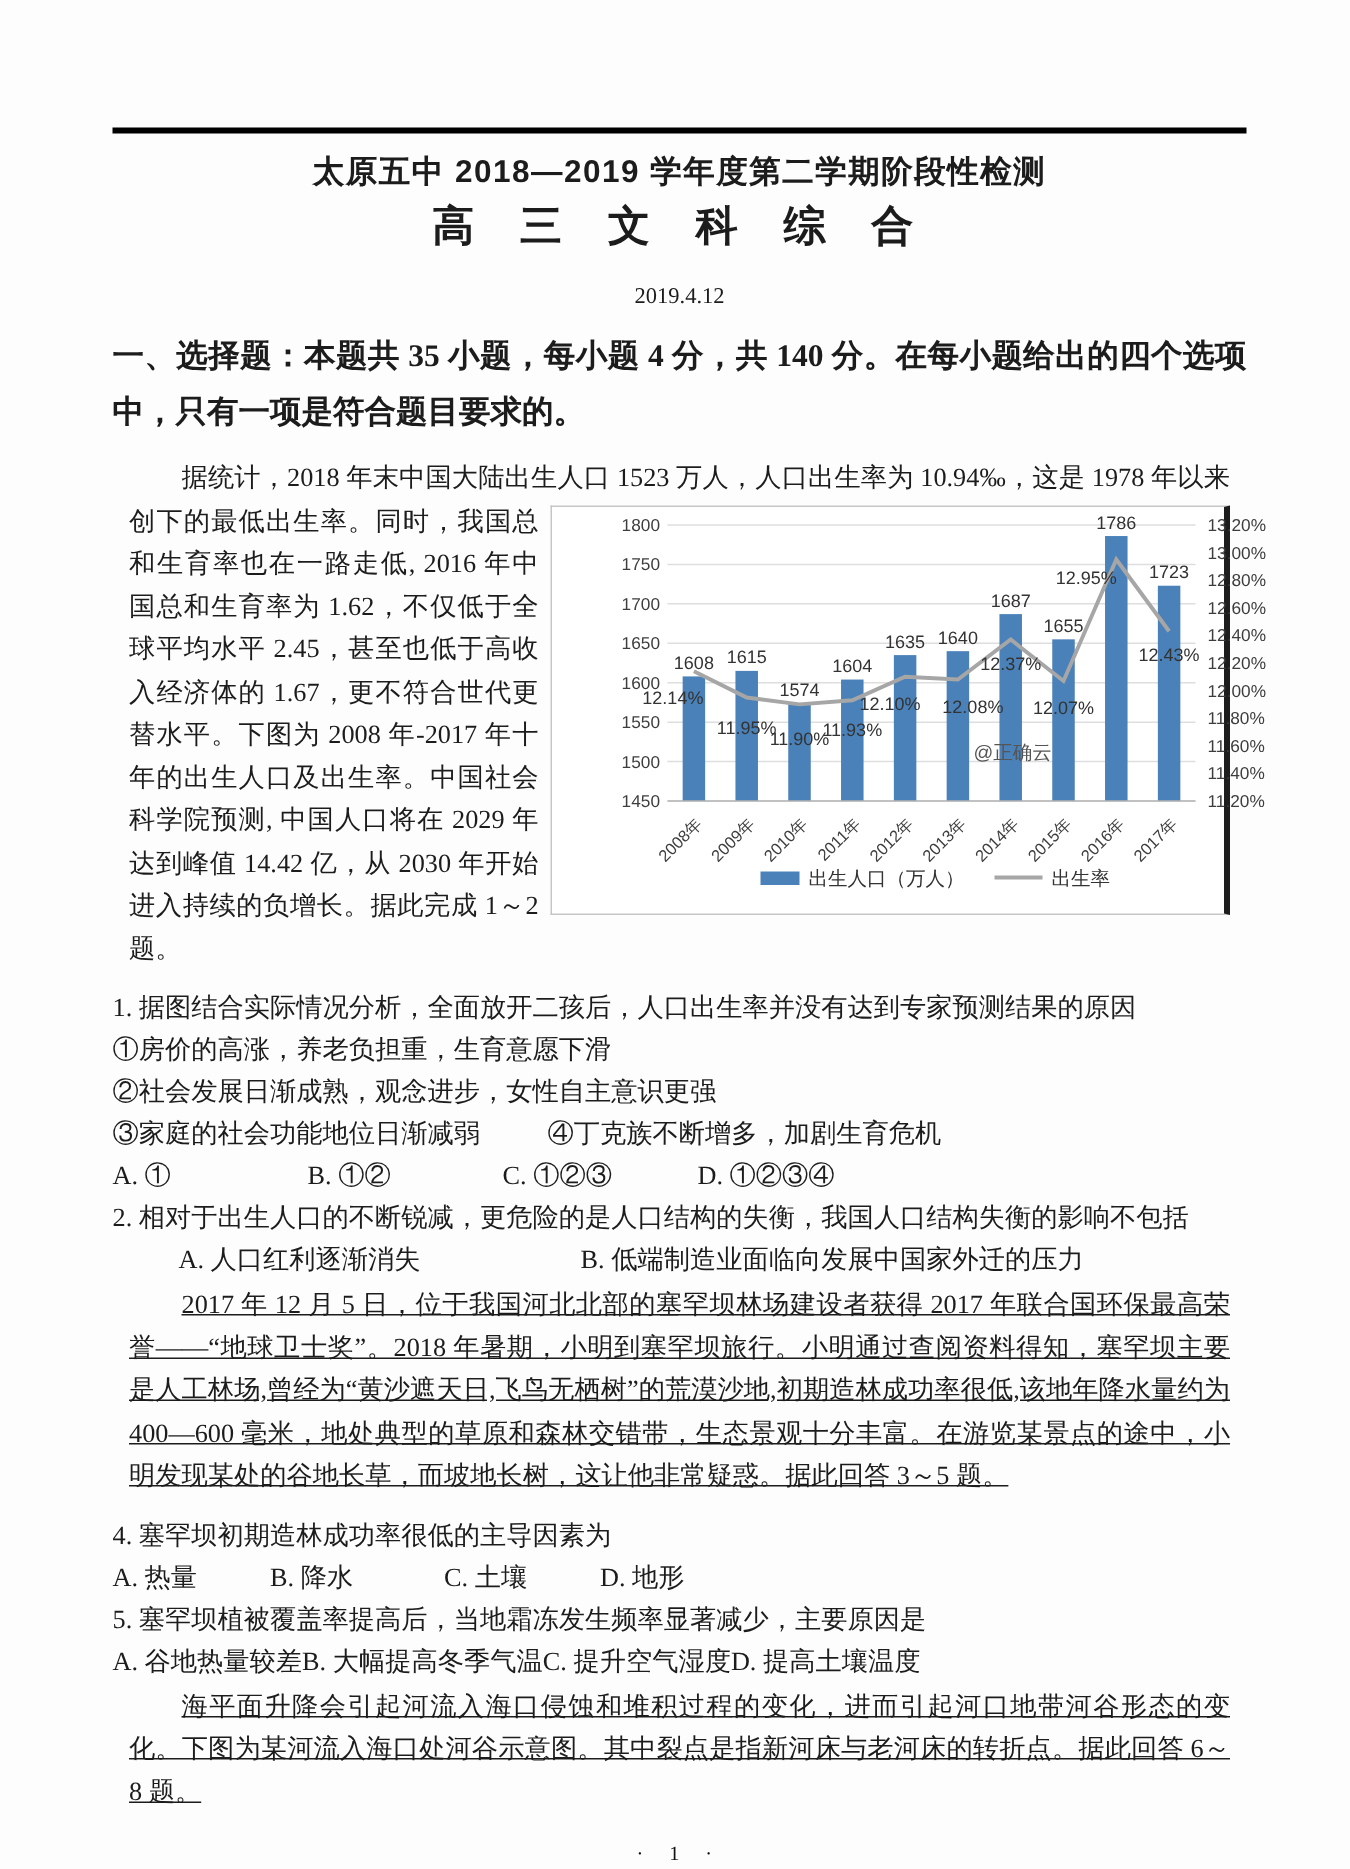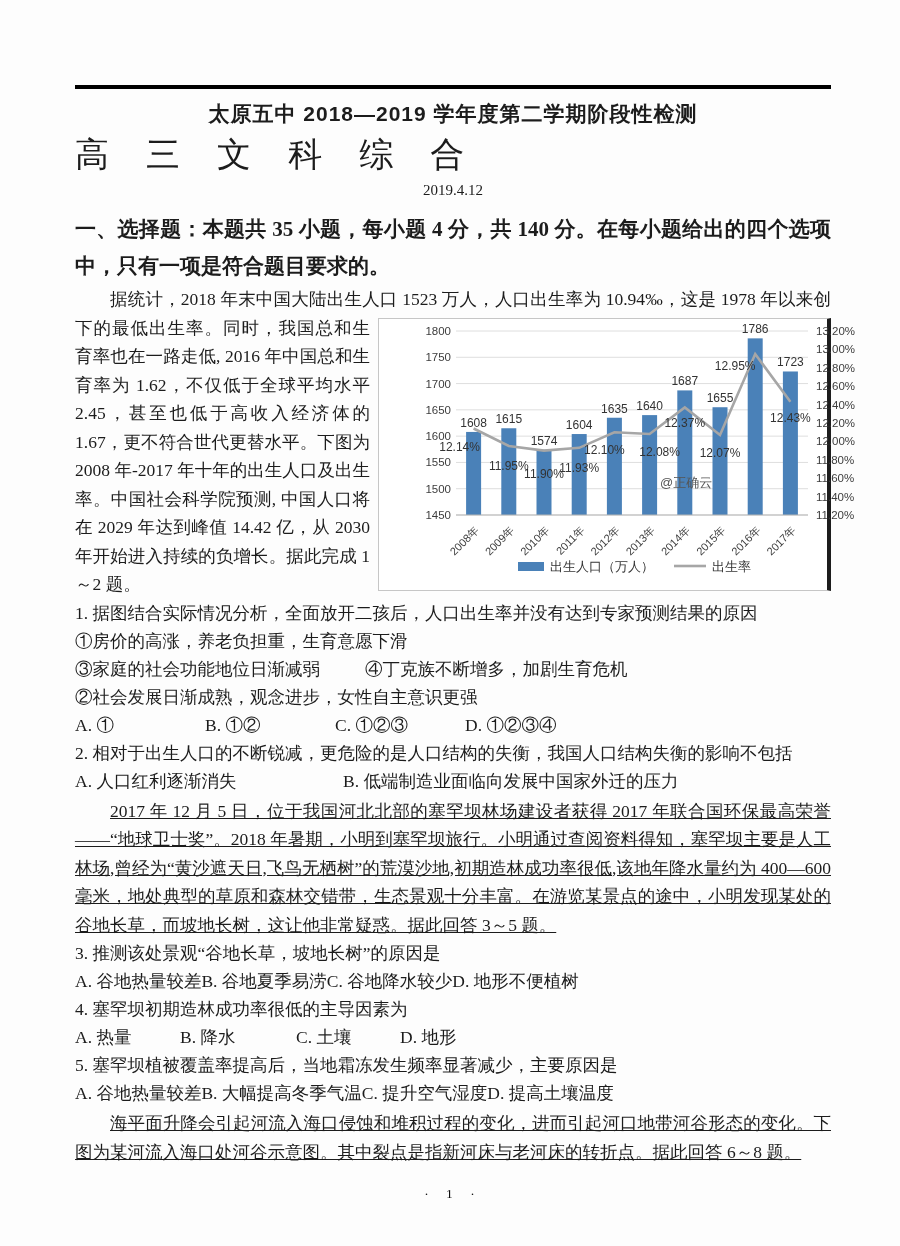--- a/index.html
+++ b/index.html
@@ -1,30 +1,30 @@
 <!DOCTYPE html>
 <html lang="zh"><head>
 <meta charset="utf-8">
 <style>
   html,body{margin:0;padding:0;background:#fdfdfd;}
   body{width:900px;height:1246px;font-family:"Liberation Serif","DejaVu Serif",serif;color:#1c1c1c;overflow:hidden;}
   .page{padding:0 69px 0 75px;}
   .top-rule{margin-top:85px;border-top:4px solid #000;height:0;}
   .school-line{margin-top:11px;text-align:center;font-family:"Liberation Sans","DejaVu Sans",sans-serif;font-weight:bold;font-size:21px;letter-spacing:1px;}
-  .main-title{margin:4px 0 0 0;font-size:34px;font-weight:400;letter-spacing:0.32em;word-spacing:0.2em;}
-  .exam-date{margin-top:4px;text-align:center;font-size:15px;}
+  .main-title{margin:4px 0 0 0;text-align:center;font-size:28px;font-weight:700;letter-spacing:0.32em;word-spacing:0.2em;}
+  .exam-date{margin-top:20px;text-align:center;font-size:15px;}
   .section-heading{margin-top:12px;font-size:21px;font-weight:bold;line-height:37px;text-align:justify;}
-  .passage{font-size:17.5px;line-height:28.5px;text-align:justify;text-indent:2em;margin:0;}
+  .passage{font-size:17.5px;line-height:28.5px;text-align:justify;text-indent:2em;margin:11px;}
   .chart-box{float:right;width:448px;height:271px;background:#fff;border:1px solid #c6c6c6;border-right:4px solid #1d1d1d;margin:4px 0 6px 8px;}
   .questions{clear:both;}
   .qline{font-size:17.5px;line-height:28px;}
   .qline span{display:inline-block;}
   .itemrow span:first-child{min-width:290px;}
   .opts-q1 span:nth-child(-n+3){min-width:130px;}
-  .opts-2col span:first-child{min-width:268px;}
+  .opts-2col span:first-child{min-width:268px;margin-left:44px;}
   .opts-4col span:nth-child(1){min-width:105px;}
   .opts-4col span:nth-child(2){min-width:116px;}
   .opts-4col span:nth-child(3){min-width:104px;}
   .para2{margin-top:2px;text-decoration:underline;}
   .page-footer{margin-top:20px;text-align:center;font-size:13.5px;letter-spacing:7px;color:#111;}
   svg text{font-family:"Liberation Sans","DejaVu Sans",sans-serif;}
 </style>
 </head>
 <body>
 
@@ -130,36 +130,32 @@
             <line x1="260" y1="247" x2="292" y2="247" stroke="#a6a6a6" stroke-width="2.6"></line>
             <text x="298" y="252" font-size="13" fill="#333">出生率</text>
           </g>
         </svg></span><span>下的最低出生率。同时，我国总和生育率也在一路走低, 2016 年中国总和生育率为 1.62，不仅低于全球平均水平 2.45，甚至也低于高收入经济体的 1.67，更不符合世代更替水平。下图为 2008 年-2017 年十年的出生人口及出生率。中国社会科学院预测, 中国人口将在 2029 年达到峰值 14.42 亿，从 2030 年开始进入持续的负增长。据此完成 1～2 题。</span></p>
 
   <div class="questions">
 
     <div class="q">
       <div class="qline">1. 据图结合实际情况分析，全面放开二孩后，人口出生率并没有达到专家预测结果的原因</div>
       <div class="qline">①房价的高涨，养老负担重，生育意愿下滑</div>
+      <div class="qline">②社会发展日渐成熟，观念进步，女性自主意识更强</div>
       <div class="qline itemrow"><span>③家庭的社会功能地位日渐减弱</span><span>④丁克族不断增多，加剧生育危机</span></div>
-      <div class="qline">②社会发展日渐成熟，观念进步，女性自主意识更强</div>
       <div class="qline opts-q1"><span>A. ①</span><span>B. ①②</span><span>C. ①②③</span><span>D. ①②③④</span></div>
     </div>
 
     <div class="q">
       <div class="qline">2. 相对于出生人口的不断锐减，更危险的是人口结构的失衡，我国人口结构失衡的影响不包括</div>
       <div class="qline opts-2col"><span>A. 人口红利逐渐消失</span><span>B. 低端制造业面临向发展中国家外迁的压力</span></div>
     </div>
 
     <p class="passage para2">2017 年 12 月 5 日，位于我国河北北部的塞罕坝林场建设者获得 2017 年联合国环保最高荣誉——“地球卫士奖”。2018 年暑期，小明到塞罕坝旅行。小明通过查阅资料得知，塞罕坝主要是人工林场,曾经为“黄沙遮天日,飞鸟无栖树”的荒漠沙地,初期造林成功率很低,该地年降水量约为 400—600 毫米，地处典型的草原和森林交错带，生态景观十分丰富。在游览某景点的途中，小明发现某处的谷地长草，而坡地长树，这让他非常疑惑。据此回答 3～5 题。</p>
 
-    <div class="q">
-      <div class="qline">3. 推测该处景观“谷地长草，坡地长树”的原因是</div>
-      <div class="qline opts-4col"><span>A. 谷地热量较差</span><span>B. 谷地夏季易涝</span><span>C. 谷地降水较少</span><span>D. 地形不便植树</span></div>
-    </div>
 
     <div class="q">
       <div class="qline">4. 塞罕坝初期造林成功率很低的主导因素为</div>
       <div class="qline opts-4col"><span>A. 热量</span><span>B. 降水</span><span>C. 土壤</span><span>D. 地形</span></div>
     </div>
 
     <div class="q">
       <div class="qline">5.  塞罕坝植被覆盖率提高后，当地霜冻发生频率显著减少，主要原因是</div>
       <div class="qline opts-4col"><span>A. 谷地热量较差</span><span>B. 大幅提高冬季气温</span><span>C. 提升空气湿度</span><span>D. 提高土壤温度</span></div>
     </div>

